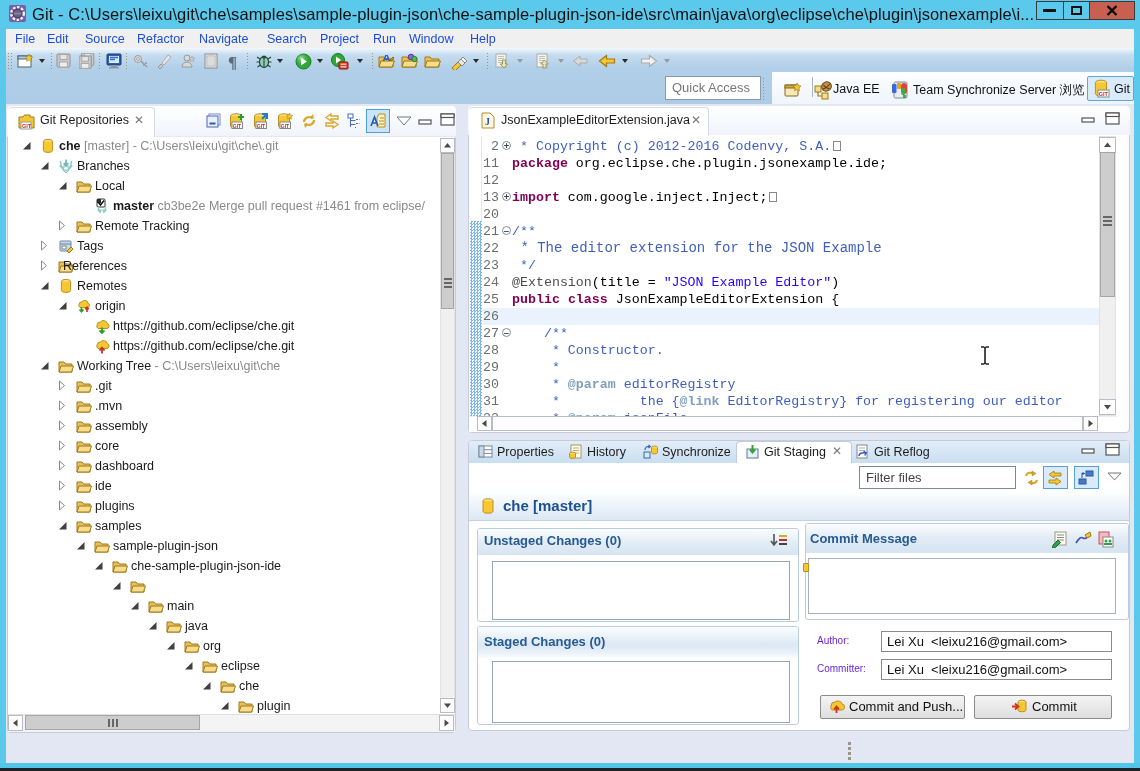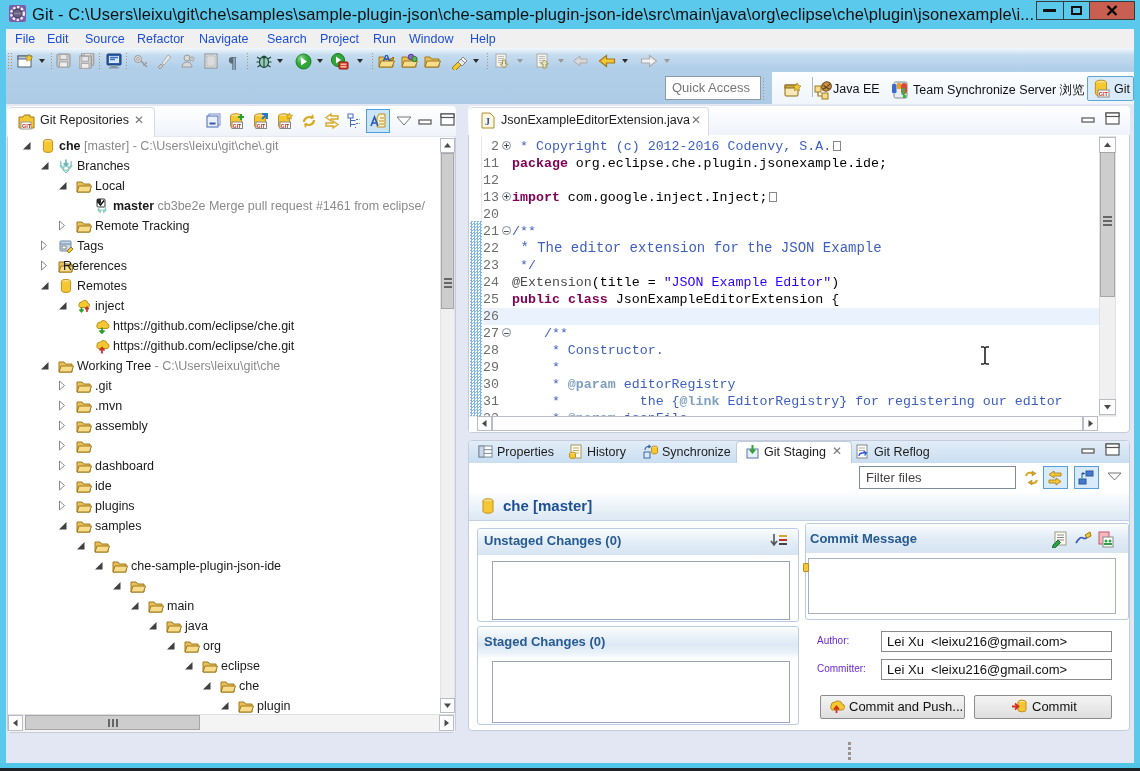--- a/index.html
+++ b/index.html
@@ -392,21 +392,21 @@
       </svg>
       <div class="trow" style="left:69px;top:140px">Remotes</div>
       <svg class="abs" style="left:50px;top:165px" width="10" height="10" viewBox="0 0 10 10">
         <path d="M8.5 1 V8.5 H1 z" fill="#404040"></path>
       </svg>
       <svg class="abs" style="left:68px;top:162px" width="16" height="16" viewBox="0 0 16 16">
         <path d="M3 6.5 a3 3 0 0 1 3 -2.7 a3 2.7 0 0 1 5.7 1.3 a2.2 2.2 0 0 1 -.9 4.4 h-6.8 a2.6 2.6 0 0 1 -1 -3" fill="#F5C832" stroke="#B89020"></path>
         <path d="M5.5 13.5 v-4 m-2 2 l2 2.2 2 -2.2" stroke="#28A028" stroke-width="1.6" fill="none"></path>
         <path d="M11 14 v-4.5 m-1.8 1.8 l1.8 -2 1.8 2" stroke="#D03020" stroke-width="1.6" fill="none"></path>
       </svg>
-      <div class="trow" style="left:87px;top:160px">inject</div>
+      <div class="trow" style="left:87px;top:160px">origin</div>
       <svg class="abs" style="left:86px;top:182px" width="16" height="16" viewBox="0 0 16 16">
         <path d="M3 7 a3.5 3.5 0 0 1 3.5 -3 a3.5 3 0 0 1 6.5 1.5 a2.5 2.5 0 0 1 -1 5 h-8 a3 3 0 0 1 -1 -3.5" fill="#F5C832" stroke="#B89020"></path>
         <path d="M8 15 v-5.5 m-2.5 2.8 l2.5 2.7 2.5 -2.7" stroke="#28A028" stroke-width="1.8" fill="none"></path>
       </svg>
       <div class="trow" style="left:105px;top:180px">https://github.com/eclipse/che.git</div>
       <svg class="abs" style="left:86px;top:202px" width="16" height="16" viewBox="0 0 16 16">
         <path d="M3 7 a3.5 3.5 0 0 1 3.5 -3 a3.5 3 0 0 1 6.5 1.5 a2.5 2.5 0 0 1 -1 5 h-8 a3 3 0 0 1 -1 -3.5" fill="#F5C832" stroke="#B89020"></path>
         <path d="M8 15.5 v-6 m-2.5 3 l2.5 -2.8 2.5 2.8" stroke="#D03020" stroke-width="1.8" fill="none"></path>
       </svg>
       <div class="trow" style="left:105px;top:200px">https://github.com/eclipse/che.git</div>
@@ -442,20 +442,21 @@
         <path d="M1 14 l2 -6 12.5 0 -2 6 z" fill="#F7DC8C" stroke="#A07818"></path>
       </svg>
       <div class="trow" style="left:87px;top:280px">assembly</div>
       <svg class="abs" style="left:50px;top:304px" width="8" height="11" viewBox="0 0 8 11">
         <path d="M1.5 1 l5 4.5 -5 4.5 z" fill="#fff" stroke="#8a8a8a"></path>
       </svg>
       <svg class="abs" style="left:68px;top:302px" width="16" height="16" viewBox="0 0 16 16">
         <path d="M1 4 l5 0 1.5 2 6.5 0 0 8 -13 0 z" fill="#E8C05A" stroke="#A07818"></path>
         <path d="M1 14 l2 -6 12.5 0 -2 6 z" fill="#F7DC8C" stroke="#A07818"></path>
       </svg>
+      <div class="trow" style="left:87px;top:300px">core</div>
       <svg class="abs" style="left:50px;top:324px" width="8" height="11" viewBox="0 0 8 11">
         <path d="M1.5 1 l5 4.5 -5 4.5 z" fill="#fff" stroke="#8a8a8a"></path>
       </svg>
       <svg class="abs" style="left:68px;top:322px" width="16" height="16" viewBox="0 0 16 16">
         <path d="M1 4 l5 0 1.5 2 6.5 0 0 8 -13 0 z" fill="#E8C05A" stroke="#A07818"></path>
         <path d="M1 14 l2 -6 12.5 0 -2 6 z" fill="#F7DC8C" stroke="#A07818"></path>
       </svg>
       <div class="trow" style="left:87px;top:320px">dashboard</div>
       <svg class="abs" style="left:50px;top:344px" width="8" height="11" viewBox="0 0 8 11">
         <path d="M1.5 1 l5 4.5 -5 4.5 z" fill="#fff" stroke="#8a8a8a"></path>
@@ -481,20 +482,21 @@
         <path d="M1 14 l2 -6 12.5 0 -2 6 z" fill="#F7DC8C" stroke="#A07818"></path>
       </svg>
       <div class="trow" style="left:87px;top:380px">samples</div>
       <svg class="abs" style="left:68px;top:405px" width="10" height="10" viewBox="0 0 10 10">
         <path d="M8.5 1 V8.5 H1 z" fill="#404040"></path>
       </svg>
       <svg class="abs" style="left:86px;top:402px" width="16" height="16" viewBox="0 0 16 16">
         <path d="M1 4 l5 0 1.5 2 6.5 0 0 8 -13 0 z" fill="#E8C05A" stroke="#A07818"></path>
         <path d="M1 14 l2 -6 12.5 0 -2 6 z" fill="#F7DC8C" stroke="#A07818"></path>
       </svg>
+      <div class="trow" style="left:105px;top:400px">sample-plugin-json</div>
       <svg class="abs" style="left:86px;top:425px" width="10" height="10" viewBox="0 0 10 10">
         <path d="M8.5 1 V8.5 H1 z" fill="#404040"></path>
       </svg>
       <svg class="abs" style="left:104px;top:422px" width="16" height="16" viewBox="0 0 16 16">
         <path d="M1 4 l5 0 1.5 2 6.5 0 0 8 -13 0 z" fill="#E8C05A" stroke="#A07818"></path>
         <path d="M1 14 l2 -6 12.5 0 -2 6 z" fill="#F7DC8C" stroke="#A07818"></path>
       </svg>
       <div class="trow" style="left:123px;top:420px">che-sample-plugin-json-ide</div>
       <svg class="abs" style="left:104px;top:445px" width="10" height="10" viewBox="0 0 10 10">
         <path d="M8.5 1 V8.5 H1 z" fill="#404040"></path>

